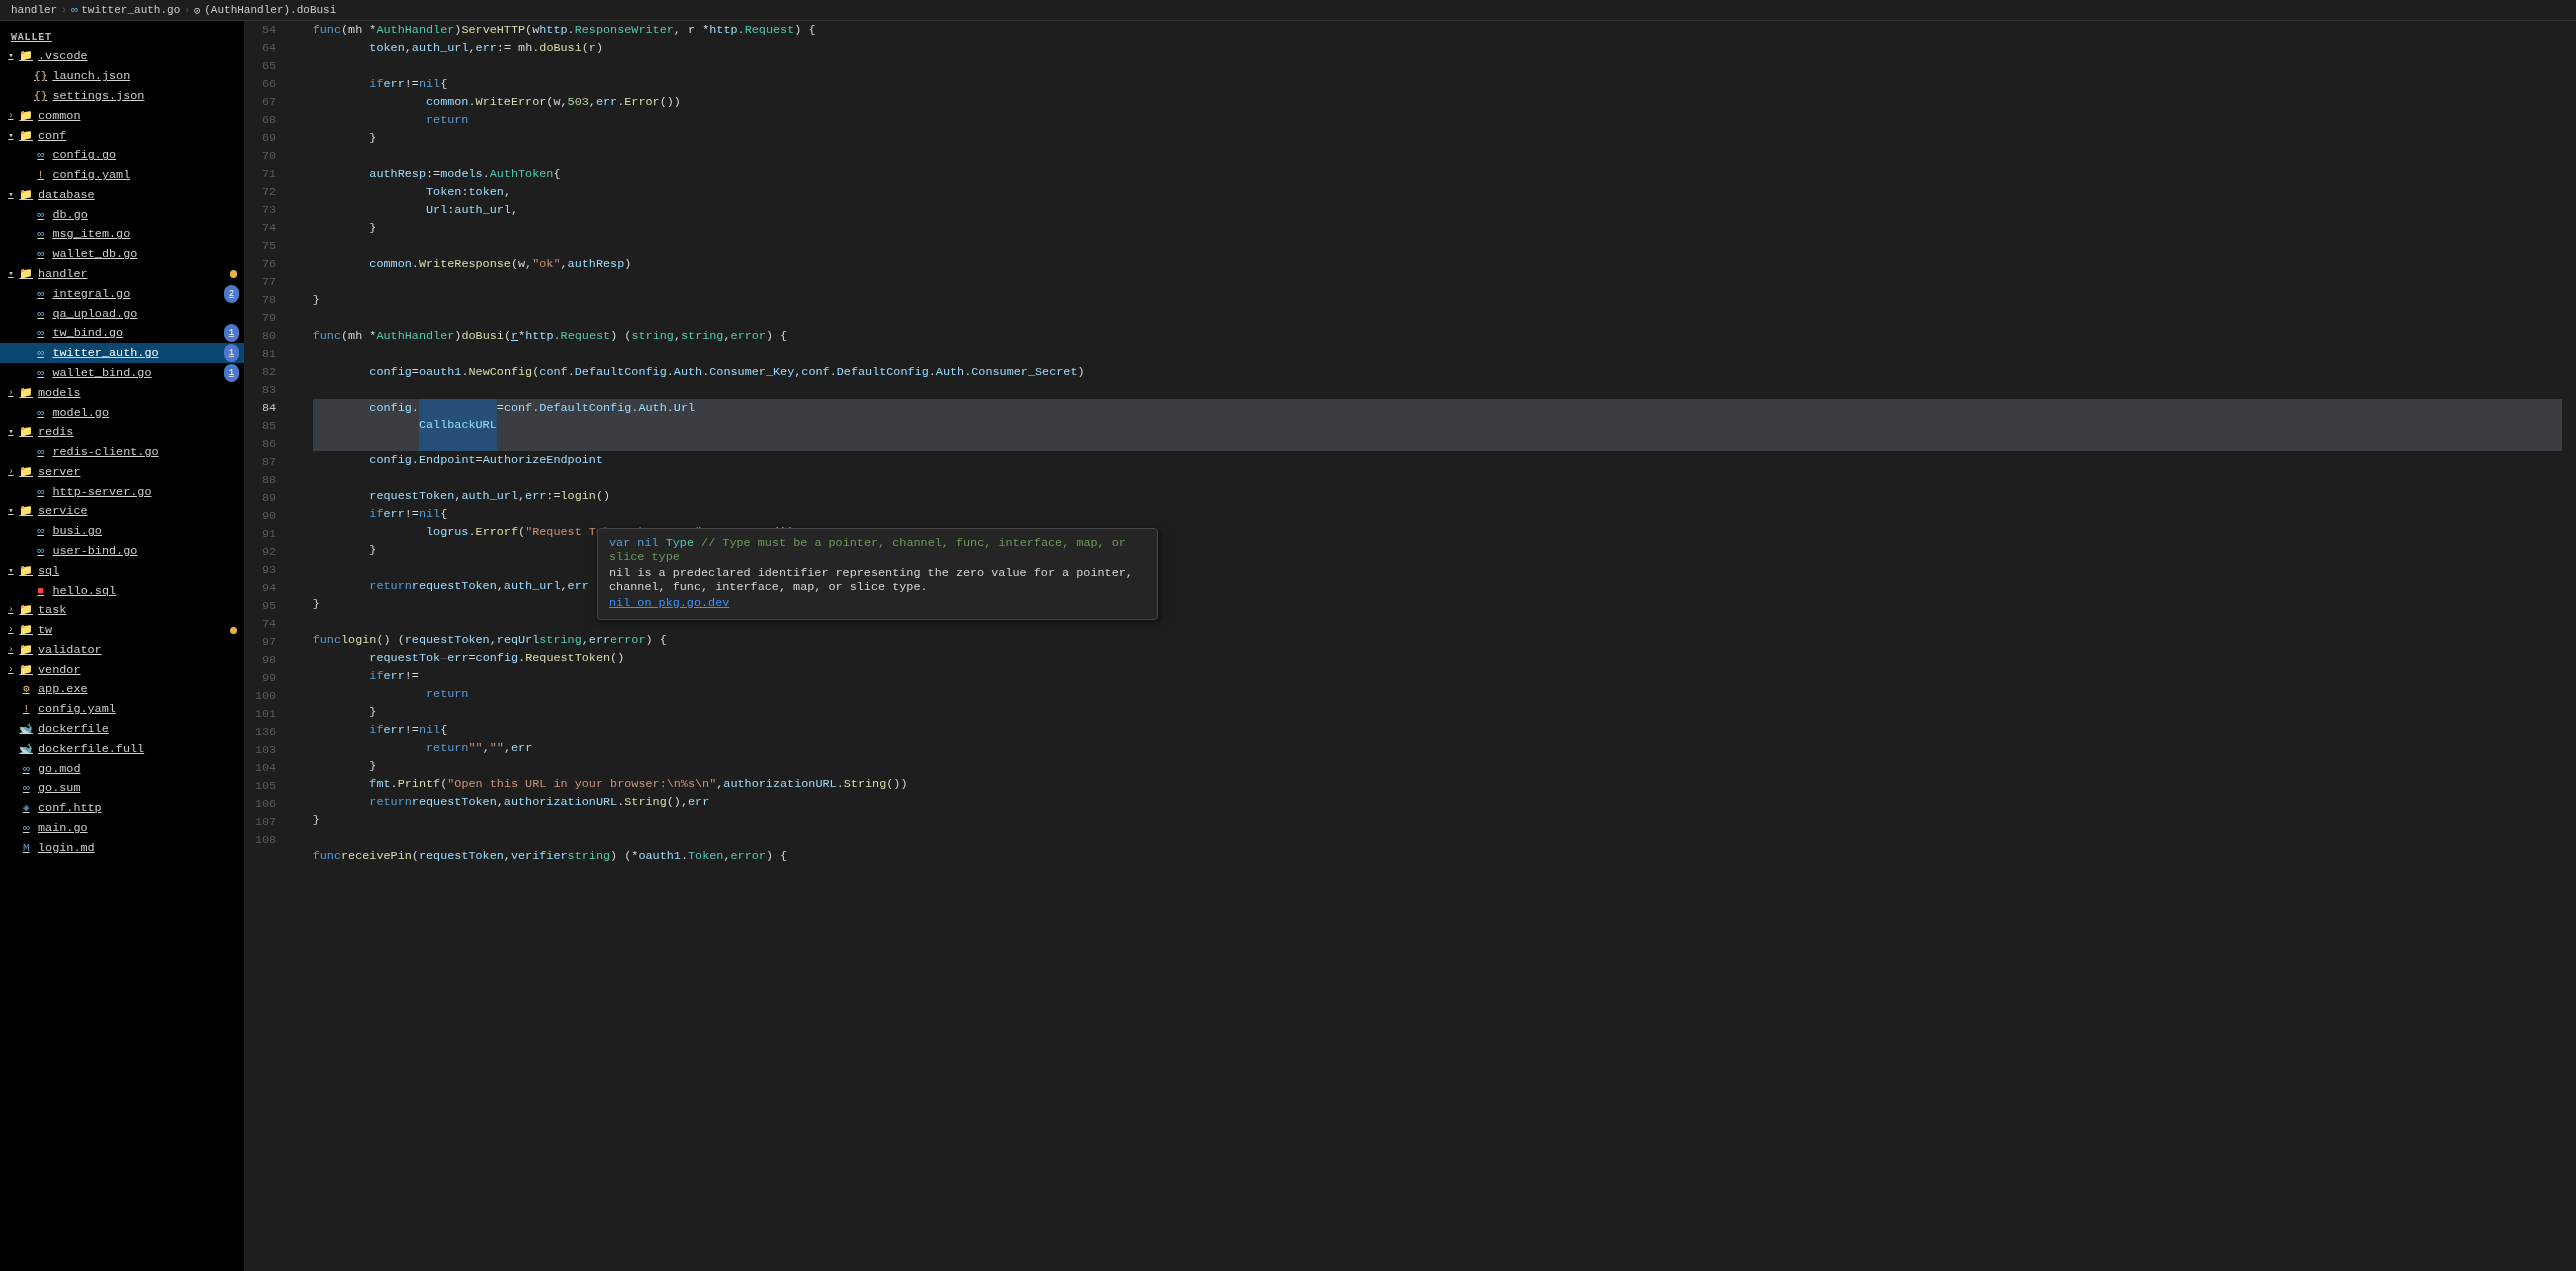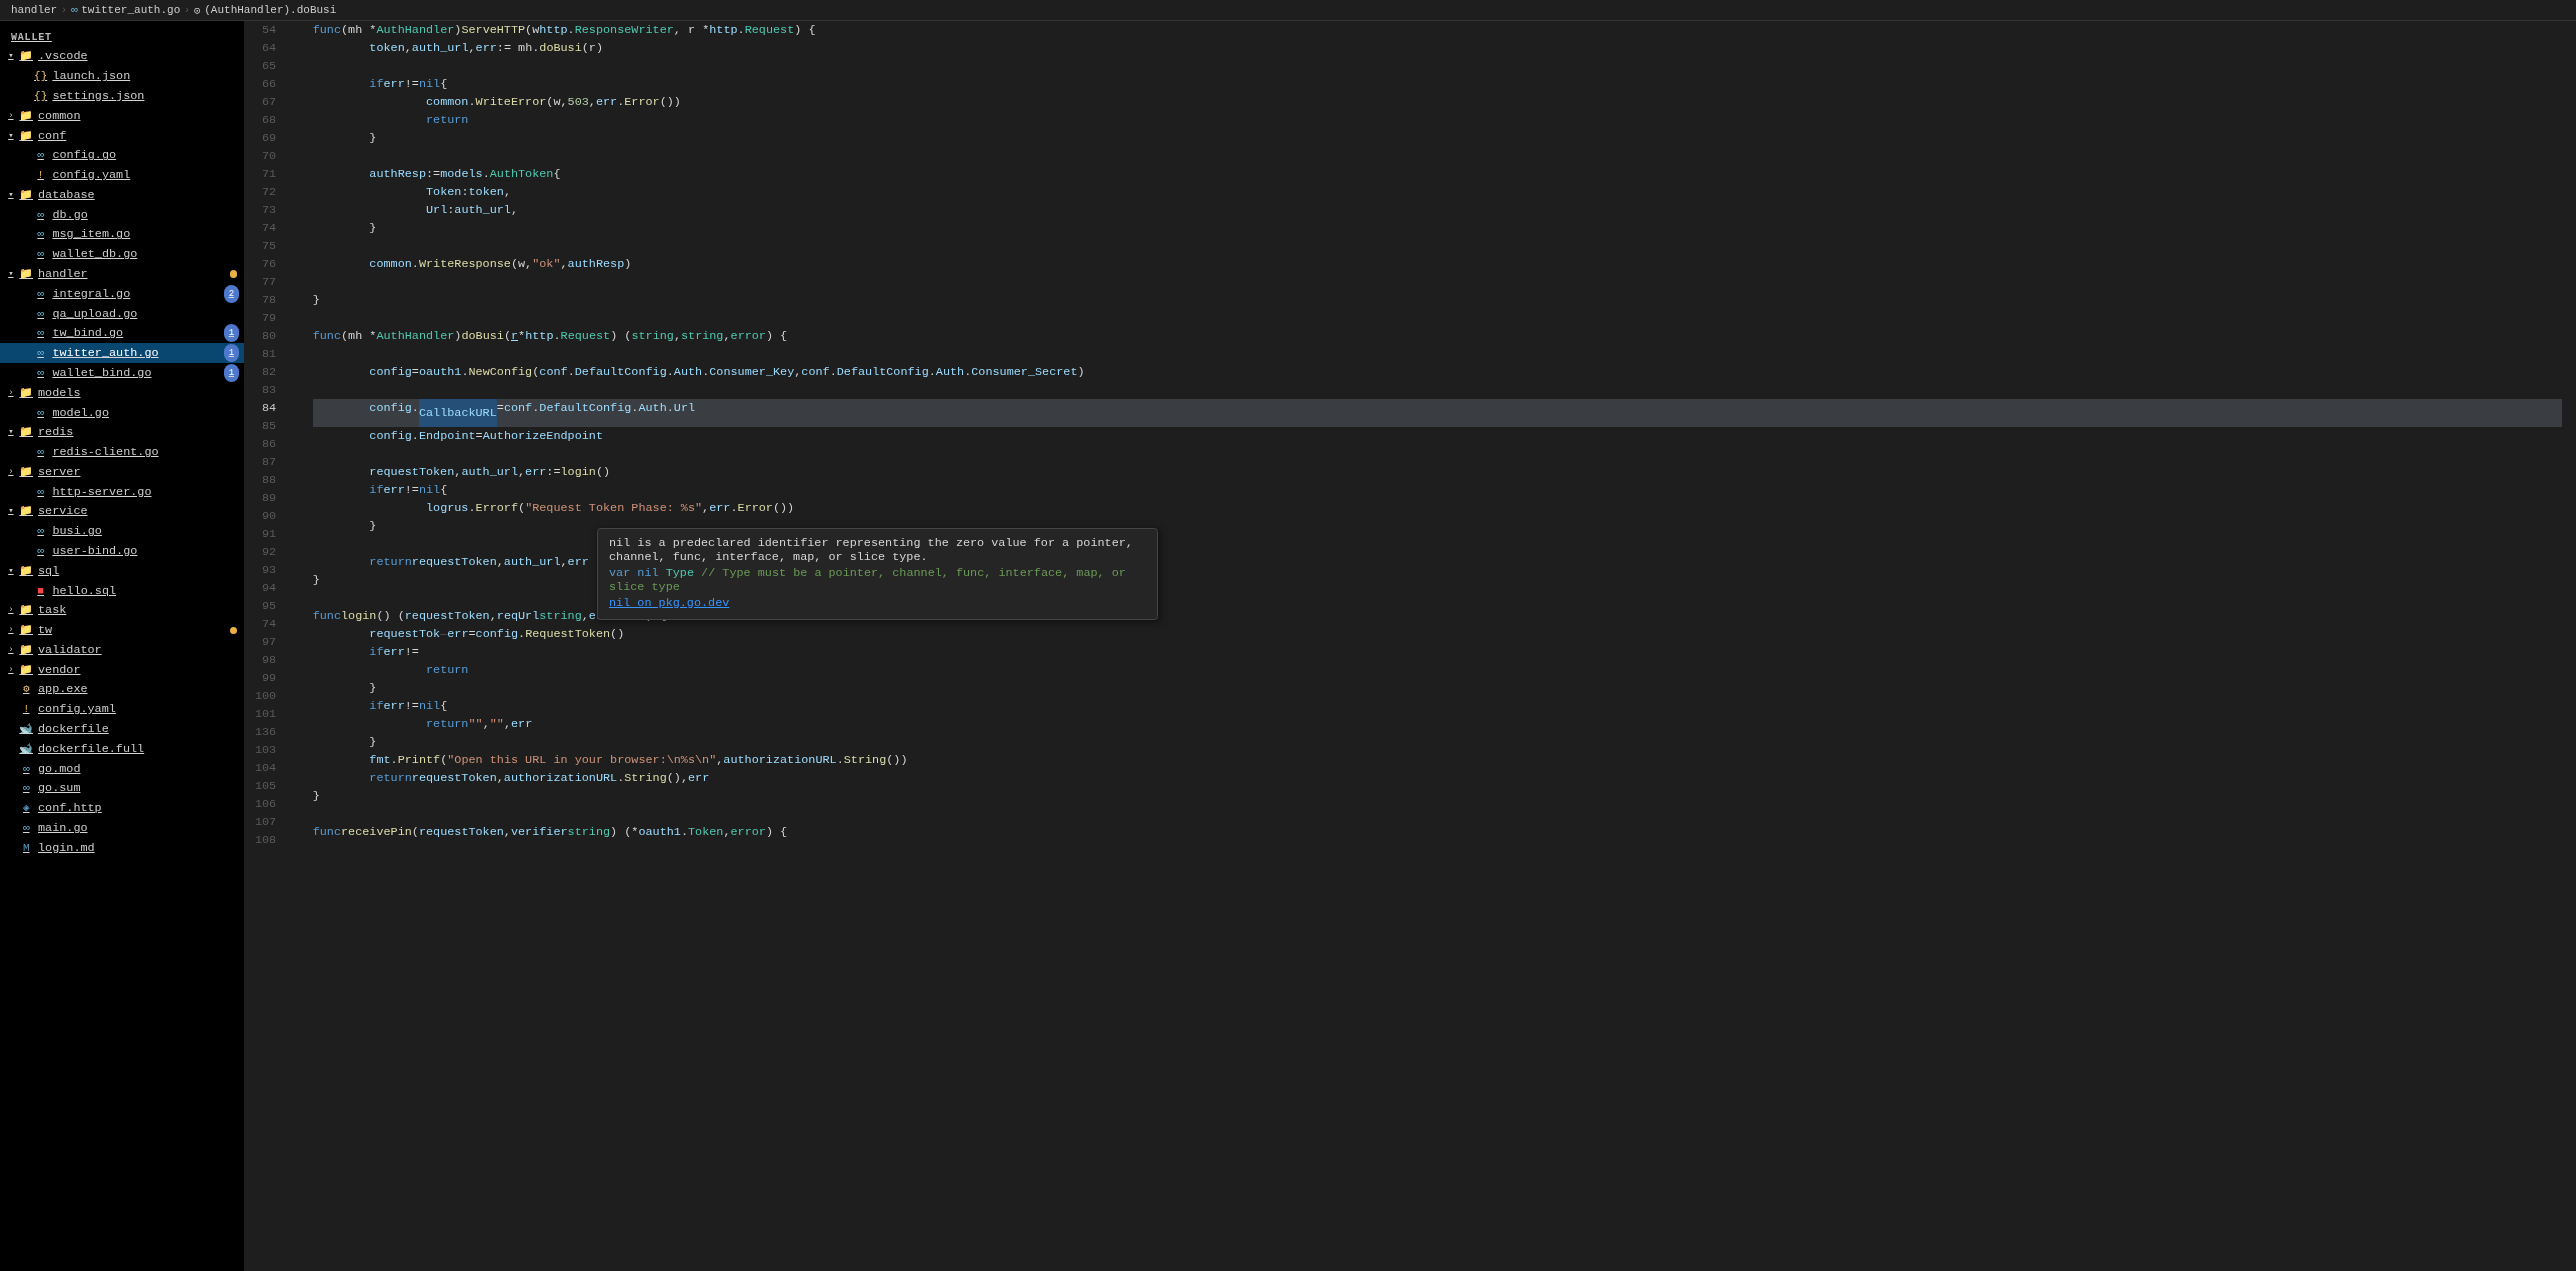--- a/index.html
+++ b/index.html
@@ -662,21 +662,21 @@
               <span class="prop">Consumer_Secret</span>
               <span>)</span>
           </div>
 
           <div class="code-line">&nbsp;</div>
 
           <div class="code-line" style="background:#3a3d41;">
             <span style="white-space:pre">	</span>
               <span class="pkg">config</span>
               <span>.</span>
-              <span class="prop" style="background:#264f78;padding:5px 0;">CallbackURL</span>
+              <span class="prop" style="background:#264f78;padding:17px 0;">CallbackURL</span>
               <span> = </span>
               <span class="pkg">conf</span>
               <span>.</span>
               <span class="prop">DefaultConfig</span>
               <span>.</span>
               <span class="prop">Auth</span>
               <span>.</span>
               <span class="prop">Url</span>
           </div>
 
@@ -874,24 +874,24 @@
               <span>.</span>
               <span class="type">Token</span>
               <span>, </span>
               <span class="type">error</span>
               <span>) {</span>
           </div>
         </div>
       </div>
 
       <div class="tooltip-popup" style="top:507px; left:353px;">
-        <div class="tooltip-line">nil is a predeclared identifier representing the zero value for a pointer, channel, func, interface, map, or slice type.</div>
         <div class="tooltip-line">
           <span class="tt-keyword">var</span><span> </span><span class="tt-keyword">nil</span><span> </span><span class="tt-type">Type</span><span>   </span><span class="tt-comment">// Type must be a pointer, channel, func, interface, map, or slice type</span>
         </div>
+        <div class="tooltip-line">nil is a predeclared identifier representing the zero value for a pointer, channel, func, interface, map, or slice type.</div>
         <div class="tooltip-line">
           <span class="tt-link">nil on pkg.go.dev</span>
         </div>
       </div>
     </div>
 
   </div>
 </div>
 
 

